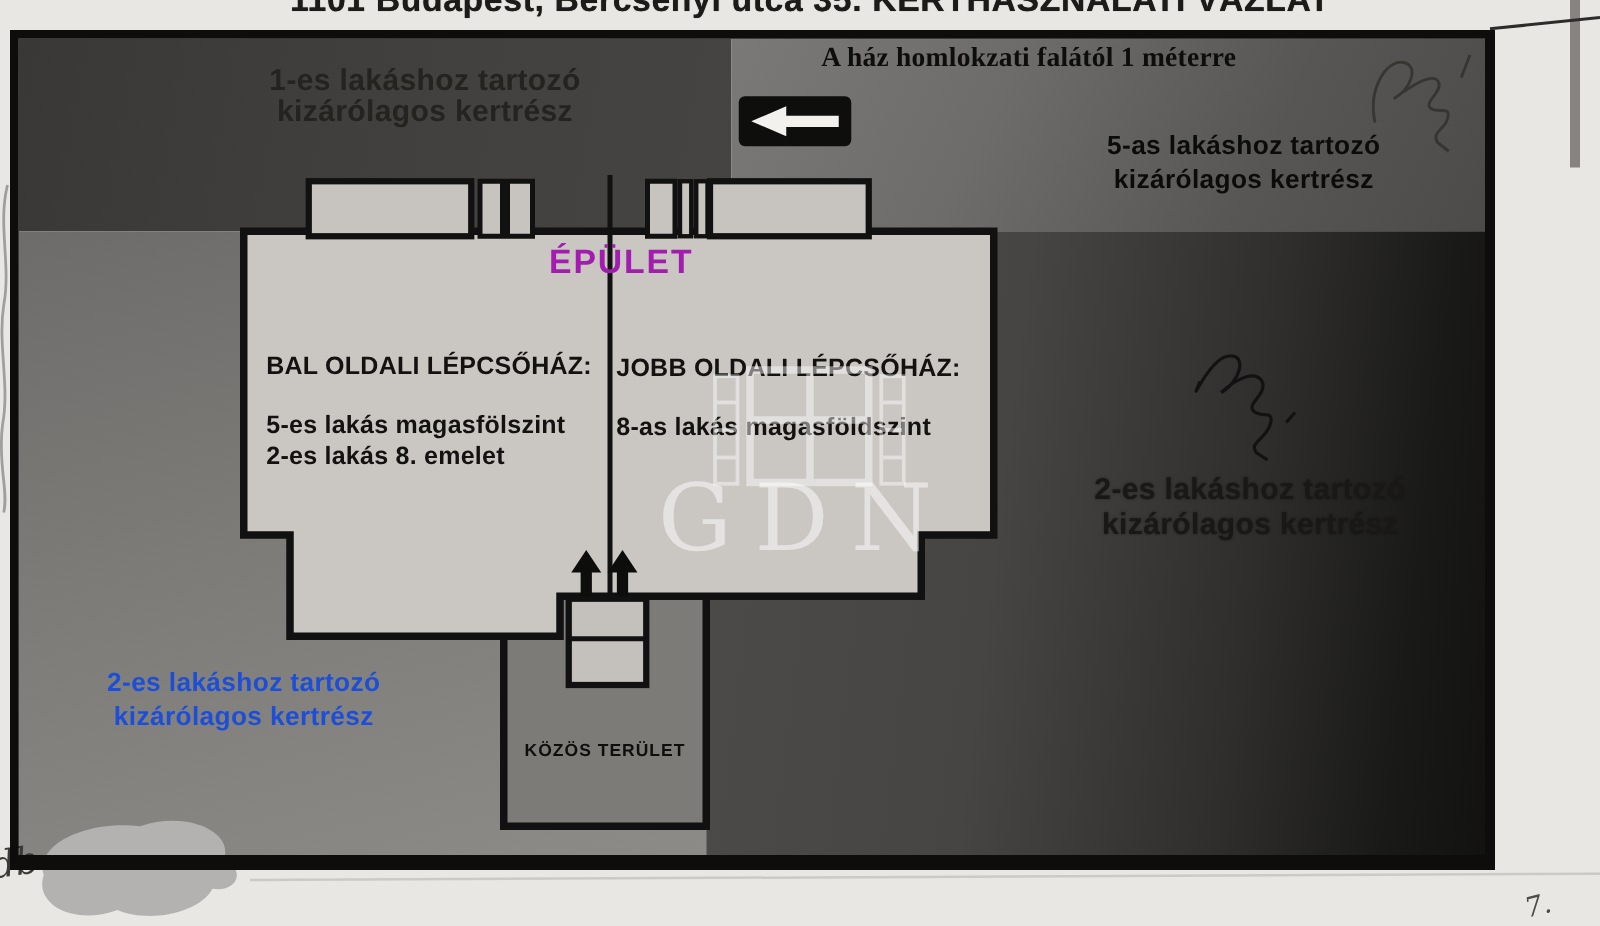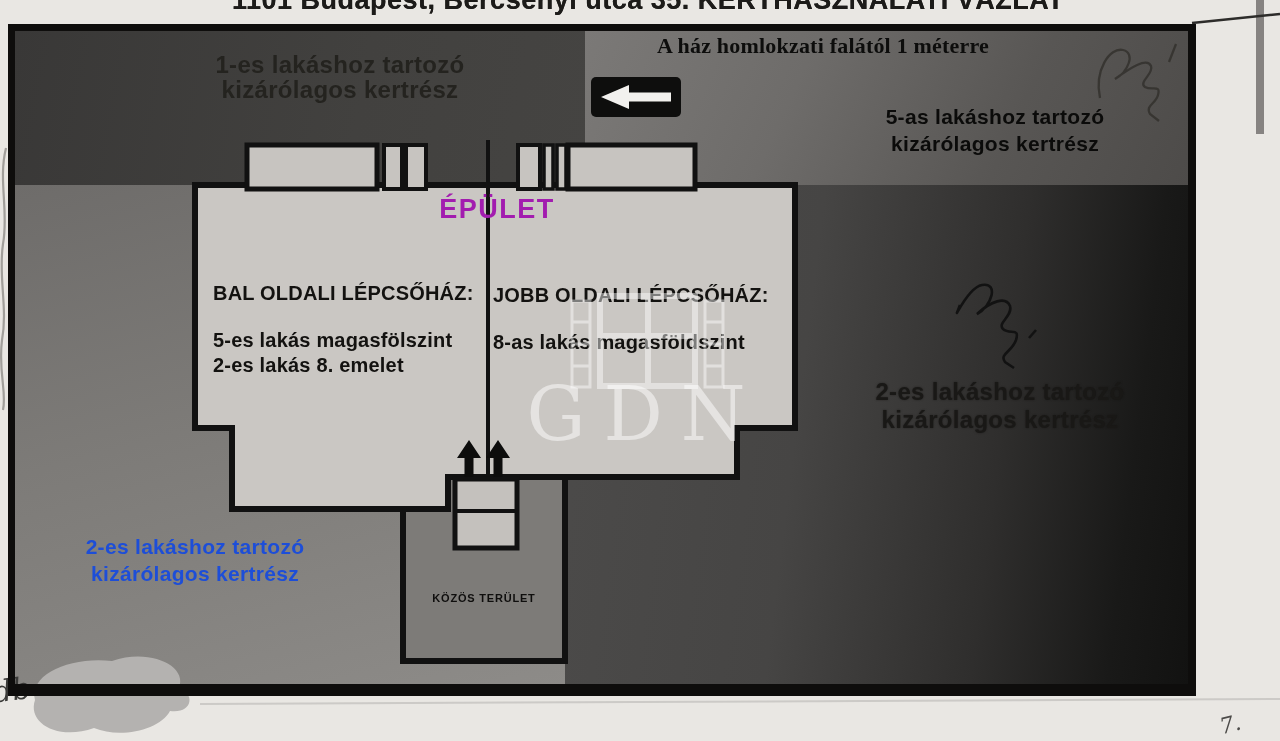--- a/index.html
+++ b/index.html
@@ -42,21 +42,21 @@
   #lbl-g2 { left:40px;  top:533px; width:310px; color:#1d4ed8; font-size:21px; line-height:27px; }
   #lbl-facade { left:588px; top:33px; width:470px; color:#0d0d0c; font-size:22px; letter-spacing:.2px;font-family:Liberation Serif, serif; }
   #arrow-sign { position:absolute; left:591px; top:77px; width:90px; height:40px;
                 background:#0e0e0d; border-radius:5px; z-index:10;
                 display:flex; align-items:center; justify-content:center; }
   #lbl-epulet { left:397px; top:194px; width:200px; color:#a21caf; font-size:27px; letter-spacing:1.5px; }
   .stairwell { position:absolute; z-index:10; font-weight:700; font-size:20px; line-height:25px; color:#131210; text-align:left; letter-spacing:.2px; }
   #sw-left  { left:213px; top:281px; width:275px; }
   #sw-right { left:493px; top:283px; width:290px; }
   .stairwell .head { margin-bottom:22px; }
-  #lbl-kozos { left:403px; top:592px; width:162px; color:#0f0e0d; font-size:11px; letter-spacing:.8px; }
+  #lbl-kozos { left:403px; top:592px; width:162px; color:#0f0e0d; font-size:14px; letter-spacing:.8px; }
 </style>
 </head>
 <body>
 
 <div id="canvas">
 
   <div id="title-strip">
     <div class="t">1101 Budapest, Bercsényi utca 35. KERTHASZNÁLATI VÁZLAT</div>
   </div>
 

